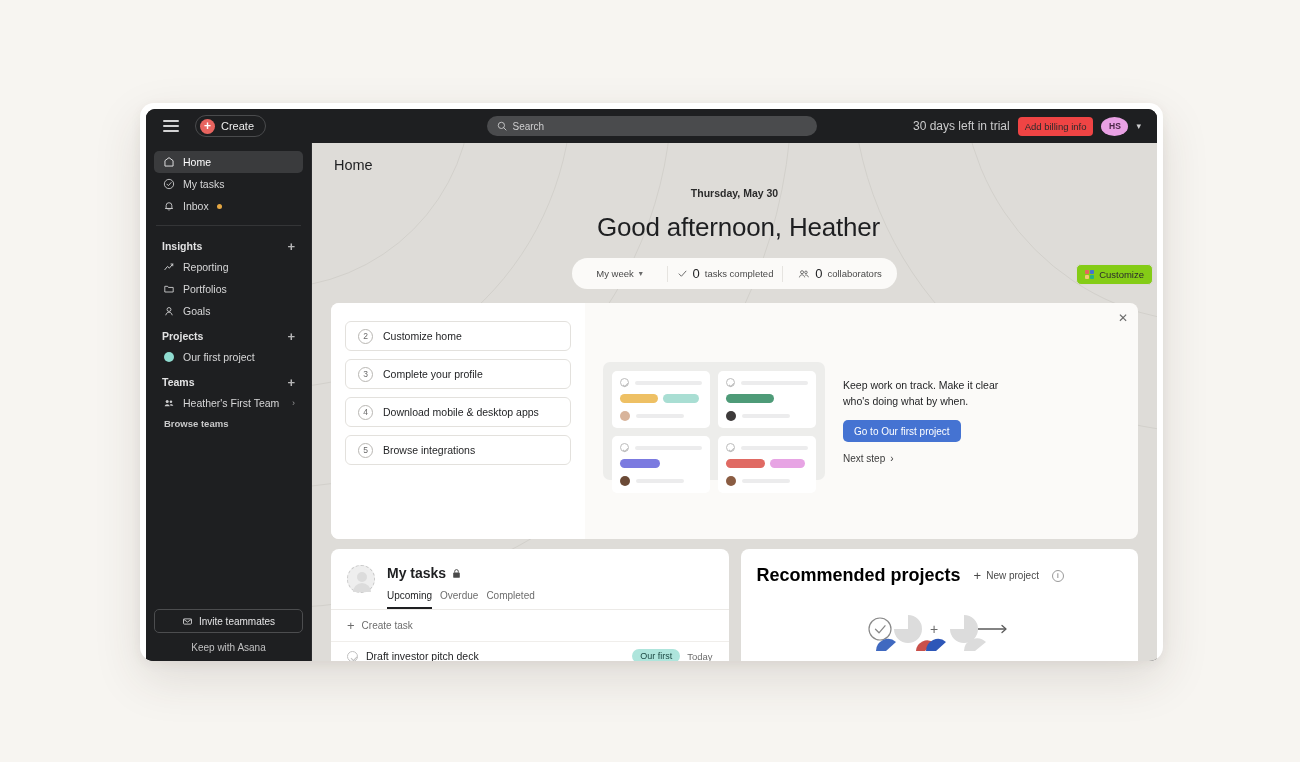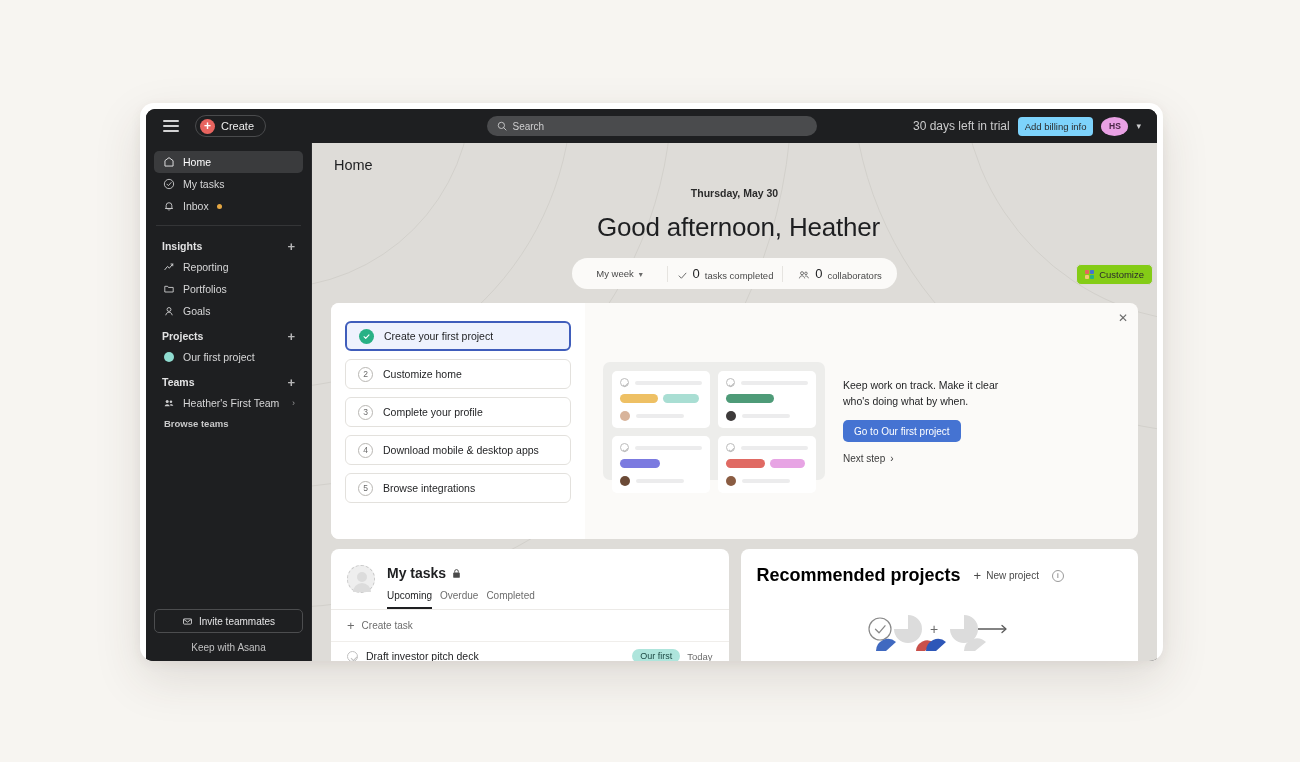--- a/index.html
+++ b/index.html
@@ -52,21 +52,21 @@
   .search-box {
     width: 330px; height: 20px; border-radius: 11px; background: #4a4b4d;
     display: flex; align-items: center; gap: 6px; padding: 0 10px;
     cursor: text;
   }
   .search-box .lbl { font-size: 10px; color: #cfcfd0; }
 
   .topright { margin-left: auto; display: flex; align-items: center; gap: 8px; padding-right: 4px; }
   .trial-text { font-size: 12px; color: #cbcbcc; }
   .billing-btn {
-    background: #7dd3fc; color: #2b2b2b; font-size: 9.5px;
+    background: #ef4444; color: #2b2b2b; font-size: 9.5px;
     border-radius: 4px; padding: 4px 7px; border: none; cursor: pointer;
   }
   .avatar {
     width: 27px; height: 19px; border-radius: 50%;
     background: #e9a1e4; color: #4a2646; font-size: 8.5px; font-weight: 600;
     display: flex; align-items: center; justify-content: center; cursor: pointer;
   }
   .caret-down { color: #cfcfd0; font-size: 9px; cursor: pointer; }
 
   
@@ -117,21 +117,21 @@
 
   .greet-wrap { position: absolute; left: 0; right: 0; top: 44px; text-align: center; }
   .greet-date { font-size: 10.5px; color: #2b2b2b; font-weight: 600; }
   .greet-title { font-size: 26px; color: #1e1f21; font-weight: 400; margin-top: 13px; letter-spacing: -.2px; padding-left: 8px; }
 
   .stats-pill {
     margin: 15px auto 0 auto; width: 325px; height: 31px;
     background: #fbfaf8; border-radius: 16px;
     display: flex; align-items: center;
   }
-  .stat { display: flex; align-items: flex-end; gap: 5px; font-size: 9.5px; color: #4a4a4a; cursor: pointer; }
+  .stat { display: flex; align-items: center; gap: 5px; font-size: 9.5px; color: #4a4a4a; cursor: pointer; }
   .stat.s1 { flex: 0 0 95px; justify-content: center; }
   .stat.s2 { flex: 1; justify-content: center; }
   .stat.s3 { flex: 1; justify-content: center; }
   .stat .big { font-size: 13px; color: #1e1f21; font-weight: 400; }
   .vsep { width: 1px; height: 16px; background: #e6e4e0; }
 
   .customize-btn {
     position: absolute; right: 4px; top: 121px;
     background: #84cc16; border: 1px solid #dcdad6; border-radius: 5px;
     height: 21px; padding: 0 8px; display: flex; align-items: center; gap: 5px;
@@ -412,28 +412,20 @@
             <i style="background:#e8645f"></i>
               <i style="background:#4573d2"></i>
             <i style="background:#f3c775"></i>
               <i style="background:#28b185"></i>
           </span>
           <span>Customize</span>
         </div>
 
         <div class="onboard">
           <div class="onboard-left">
-            <div class="step done">
-              <span class="step-check">
-                <svg width="9" height="9" viewBox="0 0 16 16">
-                    <path d="M3.6 8.4 6.6 11.4 12.4 5" fill="none" stroke="#fff" stroke-width="2" stroke-linecap="round" stroke-linejoin="round"></path>
-                  </svg>
-              </span>
-              <span>Create your first project</span>
-            </div>
             <div class="step">
               <span class="step-num">2</span>
               <span>Customize home</span>
             </div>
             <div class="step">
               <span class="step-num">3</span>
               <span>Complete your profile</span>
             </div>
             <div class="step">
               <span class="step-num">4</span>

